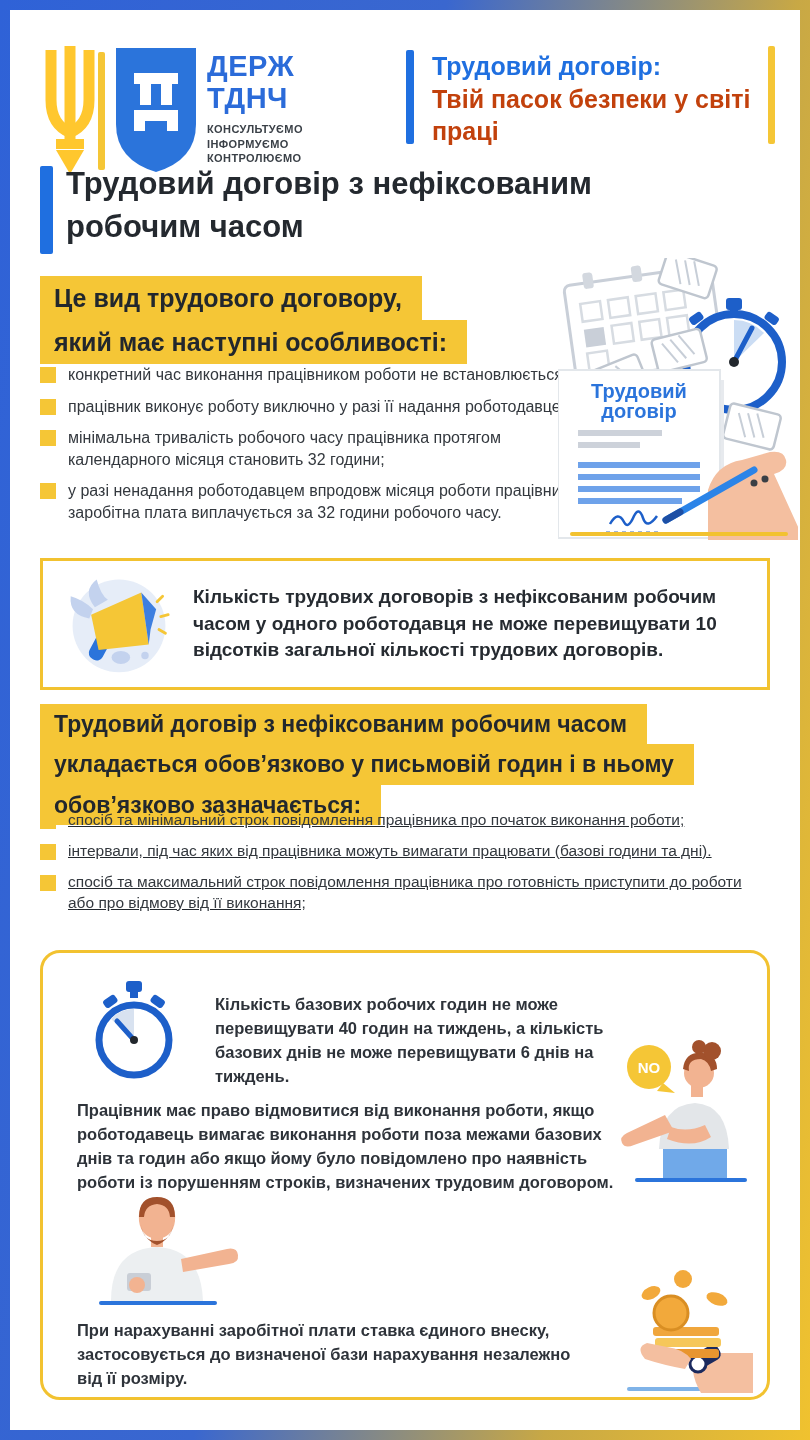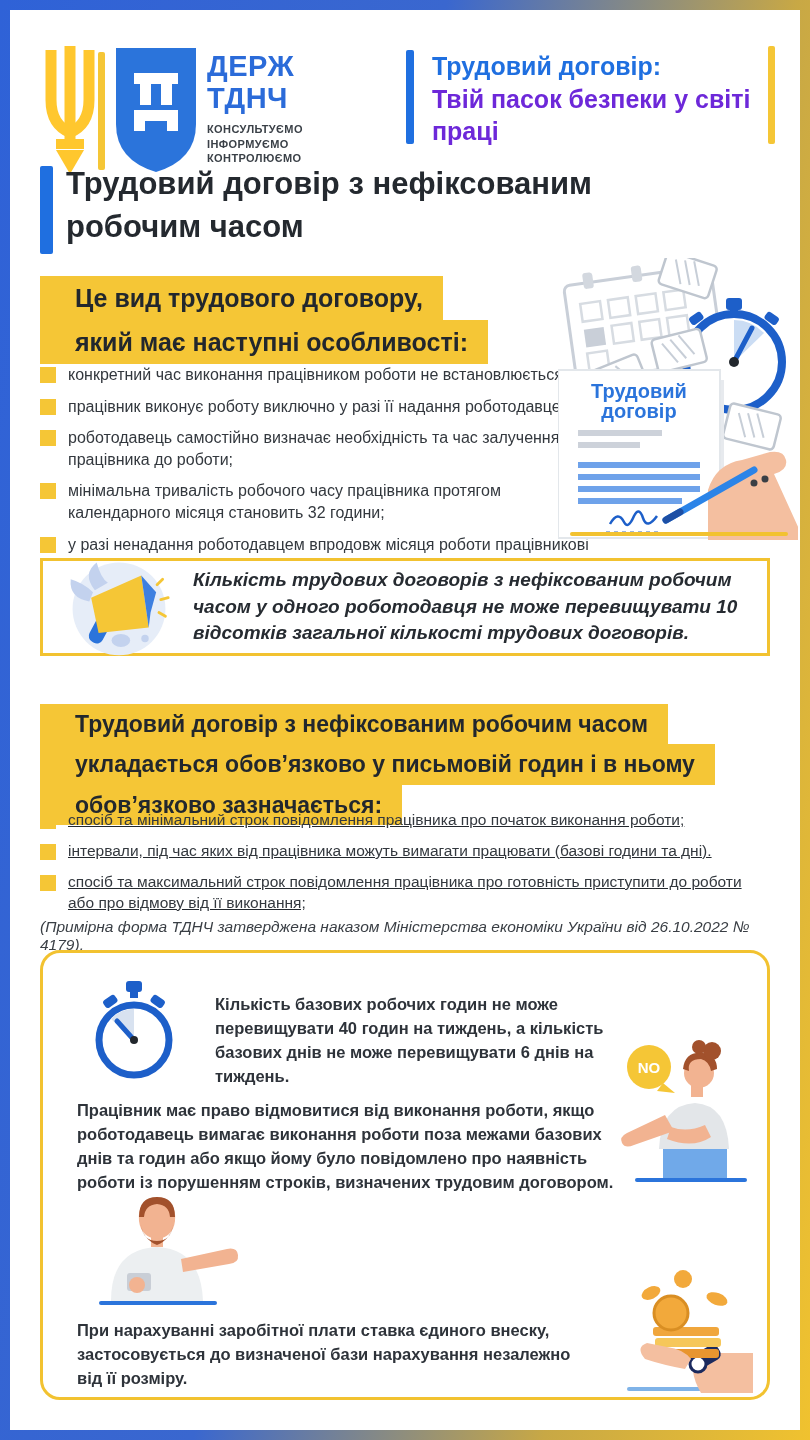--- a/index.html
+++ b/index.html
@@ -13,27 +13,27 @@
     background:linear-gradient(100deg,#2F62D7 0%,#3A67CF 42%,#C8A845 75%,#F0C22F 100%);}
   .page{position:relative;width:100%;height:100%;background:#fff;overflow:hidden;}
 
   
   .abs{position:absolute;}
   .logo-text{line-height:1;}
   .logo-name{color:var(--blue);font-weight:bold;font-size:29px;letter-spacing:.5px;}
   .logo-tagline{margin-top:9px;font-size:11px;font-weight:bold;color:#3A4047;line-height:1.32;letter-spacing:.4px;}
   .vbar{border-radius:2px;}
   .slogan-title{color:#1F6FE0;font-weight:bold;font-size:25px;line-height:1.3;}
-  .slogan-sub{color:#6d28d9;font-weight:bold;font-size:25px;line-height:1.3;}
+  .slogan-sub{color:#c2410c;font-weight:bold;font-size:25px;line-height:1.3;}
 
   
   .main-title{font-size:31px;font-weight:bold;line-height:1.4;color:#24292F;}
 
   
-  .hl-line{display:table;background:var(--yellow);padding:7px 20px 7px 35px;
+  .hl-line{display:table;background:var(--yellow);padding:7px 20px 7px 14px;
     font-weight:bold;color:#22272D;}
   .hl-26{font-size:25px;line-height:1.2;}
   .hl-23{font-size:23px;line-height:1.15;}
 
   
   ul.bullets{list-style:none;}
   ul.bullets li{display:flex;gap:12px;margin-bottom:10px;}
   .sq{flex:0 0 16px;width:16px;height:16px;background:var(--yellow);margin-top:3px;}
   .b-16 li{font-size:16px;line-height:1.35;color:var(--body);font-weight:500;}
   .b-15 li{font-size:15.5px;line-height:1.35;color:var(--body);font-weight:500;}
@@ -107,24 +107,20 @@
   </div>
 
   <ul class="bullets b-16 abs" style="left:30px;top:354px;">
     <li>
           <span class="sq"></span>
           <span>конкретний час виконання працівником роботи не встановлюється;</span>
         </li>
     <li>
           <span class="sq"></span>
           <span>працівник виконує роботу виключно у разі її надання роботодавцем;</span>
-        </li>
-    <li>
-          <span class="sq"></span>
-          <span>роботодавець самостійно визначає необхідність та час залучення працівника до роботи;</span>
         </li>
     <li>
           <span class="sq"></span>
           <span>мінімальна тривалість робочого часу працівника протягом календарного місяця становить 32 години;</span>
         </li>
     <li>
           <span class="sq"></span>
           <span>у разі ненадання роботодавцем впродовж місяця роботи працівникові заробітна плата виплачується за 32 години робочого часу.</span>
         </li>
   </ul>
@@ -213,21 +209,21 @@
     <g>
       <path d="M150 282 L150 232 q8 -26 34 -30 l28 -8 q14 -2 16 8 q2 10 -12 14 l30 66 Z" fill="#F4BFA0"></path>
       <path d="M108 262 L196 212" stroke="#2B84E8" stroke-width="7" stroke-linecap="round"></path>
       <path d="M108 262 L122 254" stroke="#1D4FA5" stroke-width="7" stroke-linecap="round"></path>
       <circle cx="196" cy="225" r="3.5" fill="#3A3F45"></circle>
           <circle cx="207" cy="221" r="3.5" fill="#3A3F45"></circle>
     </g>
   </svg>
   <div class="abs yline" style="left:560px;top:522px;width:218px;"></div>
 
-  <div class="abs callout" style="left:30px;top:548px;width:730px;height:98px;font-style:italic;">
+  <div class="abs callout" style="left:30px;top:548px;width:730px;height:132px;">
     <svg width="112" height="112" viewBox="0 0 112 112">
       <circle cx="56" cy="58" r="50" fill="#E6EDF8"></circle>
       <path d="M30 38 q-14 -18 2 -30 q4 16 12 22 Z" fill="#C3D2EE"></path>
       <path d="M24 50 q-22 -4 -20 -24 q14 4 24 14 Z" fill="#C3D2EE"></path>
       <ellipse cx="58" cy="92" rx="10" ry="7" fill="#C3D2EE"></ellipse>
       <circle cx="84" cy="90" r="4" fill="#C3D2EE"></circle>
       <rect x="28" y="62" width="16" height="34" rx="7" fill="#2B74DB" transform="rotate(28 36 79)"></rect>
       <path d="M26 46 L80 22 L88 78 L34 84 Z" fill="#F5C636"></path>
       <path d="M80 22 L96 40 L90 62 L88 78 Z" fill="#3D7FE0"></path>
       <path d="M97 32 l6 -6 M101 48 l8 -2 M99 62 l7 4" stroke="#F5C636" stroke-width="3" stroke-linecap="round"></path>
@@ -249,21 +245,20 @@
     <li>
           <span class="sq"></span>
           <span>інтервали, під час яких від працівника можуть вимагати працювати (базові години та дні).</span>
         </li>
     <li>
           <span class="sq"></span>
           <span>спосіб та максимальний строк повідомлення працівника про готовність приступити до роботи або про відмову від її виконання;</span>
         </li>
   </ul>
 
-  <div class="abs note" style="left:30px;top:908px;width:740px;">(Примірна форма ТДНЧ затверджена наказом Міністерства економіки України від 26.10.2022 № 4179).</div>
 
   <div class="abs rules" style="left:30px;top:940px;width:730px;height:450px;">
 
     <svg class="abs" style="left:52px;top:28px;" width="78" height="100" viewBox="0 0 78 100">
       <rect x="31" y="0" width="16" height="11" rx="3" fill="#1D5FC9"></rect>
       <rect x="35" y="9" width="8" height="8" fill="#1D5FC9"></rect>
       <rect x="8" y="16" width="14" height="9" rx="3" fill="#1D5FC9" transform="rotate(-35 15 20)"></rect>
       <rect x="56" y="16" width="14" height="9" rx="3" fill="#1D5FC9" transform="rotate(35 63 20)"></rect>
       <circle cx="39" cy="59" r="35" fill="#fff" stroke="#1D5FC9" stroke-width="7"></circle>
       <path d="M39 59 L39 28 A31 31 0 0 0 16 38 Z" fill="#D8E2F0"></path>

